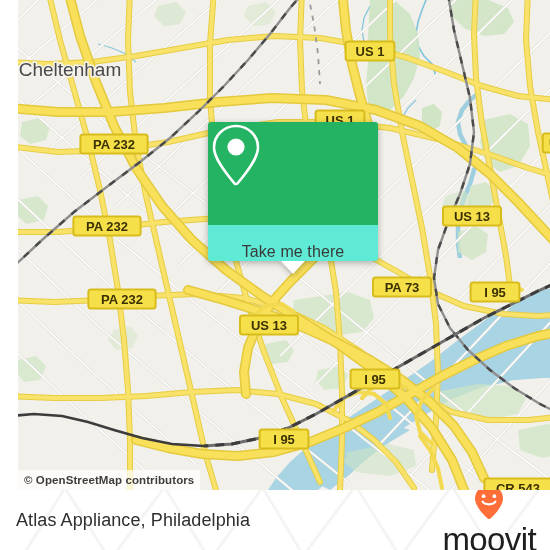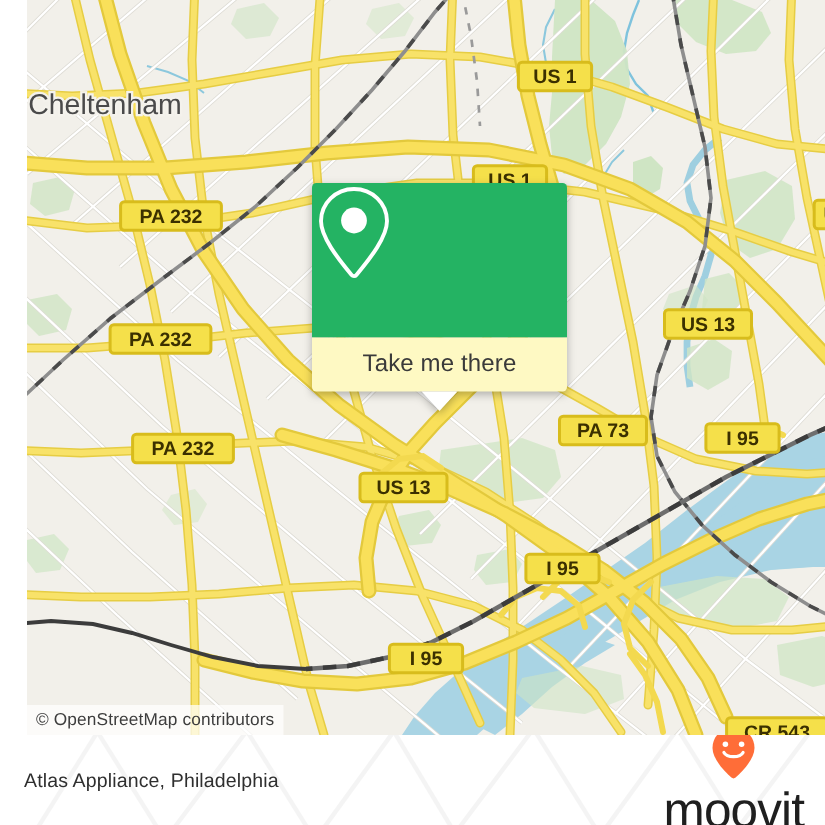--- a/index.html
+++ b/index.html
@@ -48,20 +48,21 @@
     height: 20px;
     padding: 0 6px 0 6px;
     display: flex;
     align-items: center;
     background: rgba(255,255,255,0.72);
     font-size: 11.5px;
     color: #3d3d3d;
     letter-spacing: 0.1px;
     white-space: nowrap;
     z-index: 40;
+    font-weight: bold;
   }
 
   
   .popup {
     position: absolute;
     left: 190px;
     top: 122px;
     width: 170px;
     z-index: 50;
     filter: drop-shadow(0 2px 3px rgba(0,0,0,0.28));
@@ -69,24 +70,24 @@
   .popup-top {
     height: 103px;
     background: #24b363;
     border-radius: 3px 3px 0 0;
     display: flex;
     align-items: center;
     justify-content: center;
   }
   .popup-bottom {
     height: 36px;
-    background: #fef9c3;
+    background: #5eead4;
     border-radius: 0 0 3px 3px;
     display: flex;
-    align-items: center;
+    align-items: flex-end;
     justify-content: center;
     font-size: 16px;
     color: #3a3a3a;
     letter-spacing: 0.1px;
   }
   .popup-tail {
     position: absolute;
     left: 50%;
     margin-left: -12px;
     top: 139px;
@@ -110,21 +111,21 @@
   .footer-bg {
     position: absolute;
     left: 0; top: 0;
     opacity: 0.10;
   }
   .footer-title {
     position: absolute;
     left: 16px;
     top: 50%;
     transform: translateY(-50%);
-    font-size: 13px;
+    font-size: 18px;
     color: #2f2f2f;
     letter-spacing: 0.1px;
     white-space: nowrap;
   }
   .brand {
     position: absolute;
     right: 14px;
     top: 50%;
     transform: translateY(-50%);
     display: flex;

